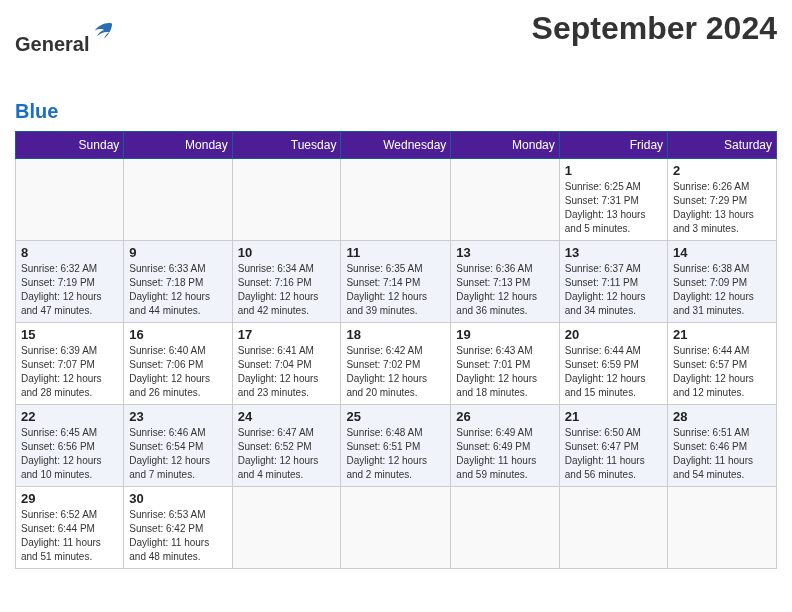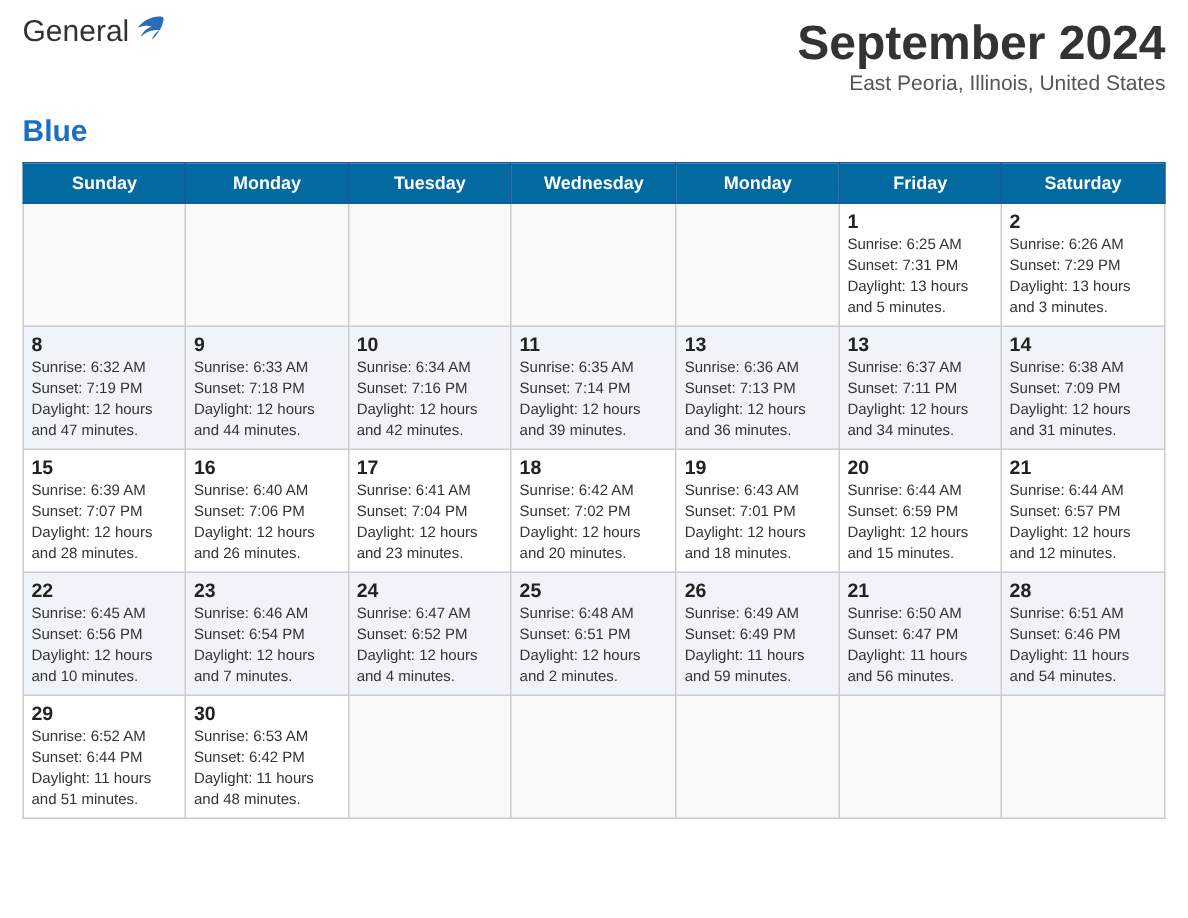--- a/index.html
+++ b/index.html
@@ -21,22 +21,23 @@
       flex-direction: column;
       align-items: flex-start;
     }
     .logo-text {
       display: flex;
       align-items: center;
       gap: 0;
     }
     .logo-general {
       font-size: 20px;
-      font-weight: normal;
+      font-weight: bold;
       color: #333;
+      margin-top: 23px;
     }
     .logo-blue {
       font-size: 20px;
       font-weight: bold;
       color: #1a6fc4;
       margin-top: 44px;
     }
     .logo-bird {
       width: 22px;
       height: 22px;
@@ -54,26 +55,26 @@
     .location-title {
       font-size: 14px;
       color: #555;
     }
     .calendar-table {
       width: 100%;
       border-collapse: collapse;
       font-size: 10.5px;
     }
     .calendar-table th {
-      background-color: #0369a1;
+      background-color: #4c1d95;
       color: #fff;
       padding: 6px 4px;
-      text-align: center;
+      text-align: right;
       font-size: 12px;
-      font-weight: bold;
+      font-weight: normal;
       border: 1px solid #1a5a9a;
     }
     .calendar-table td {
       vertical-align: top;
       padding: 4px 5px;
       border: 1px solid #ccc;
       width: 113px;
       min-height: 70px;
       background: #fff;
     }
@@ -104,21 +105,20 @@
     <div class="logo-text">
       <span class="logo-general">General</span>
       <svg class="logo-bird" viewBox="0 0 30 25" xmlns="http://www.w3.org/2000/svg">
         <path d="M28 2 C20 0, 10 5, 5 12 C8 10, 14 9, 18 11 C14 12, 10 15, 8 20 C12 16, 18 13, 25 14 C22 16, 19 19, 18 23 C22 19, 27 13, 28 7 C29 5, 29 3, 28 2Z" fill="#2a6db5"></path>
       </svg>
     </div>
     <span class="logo-blue">Blue</span>
   </div>
   <div class="title-area">
     <div class="month-title">September 2024</div>
-    <div class="location-title">East Peoria, Illinois, United States</div>
   </div>
 </div>
 
 <table class="calendar-table">
   <thead>
     <tr>
     <th>Sunday</th>
         <th>Monday</th>
         <th>Tuesday</th>
         <th>Wednesday</th>

